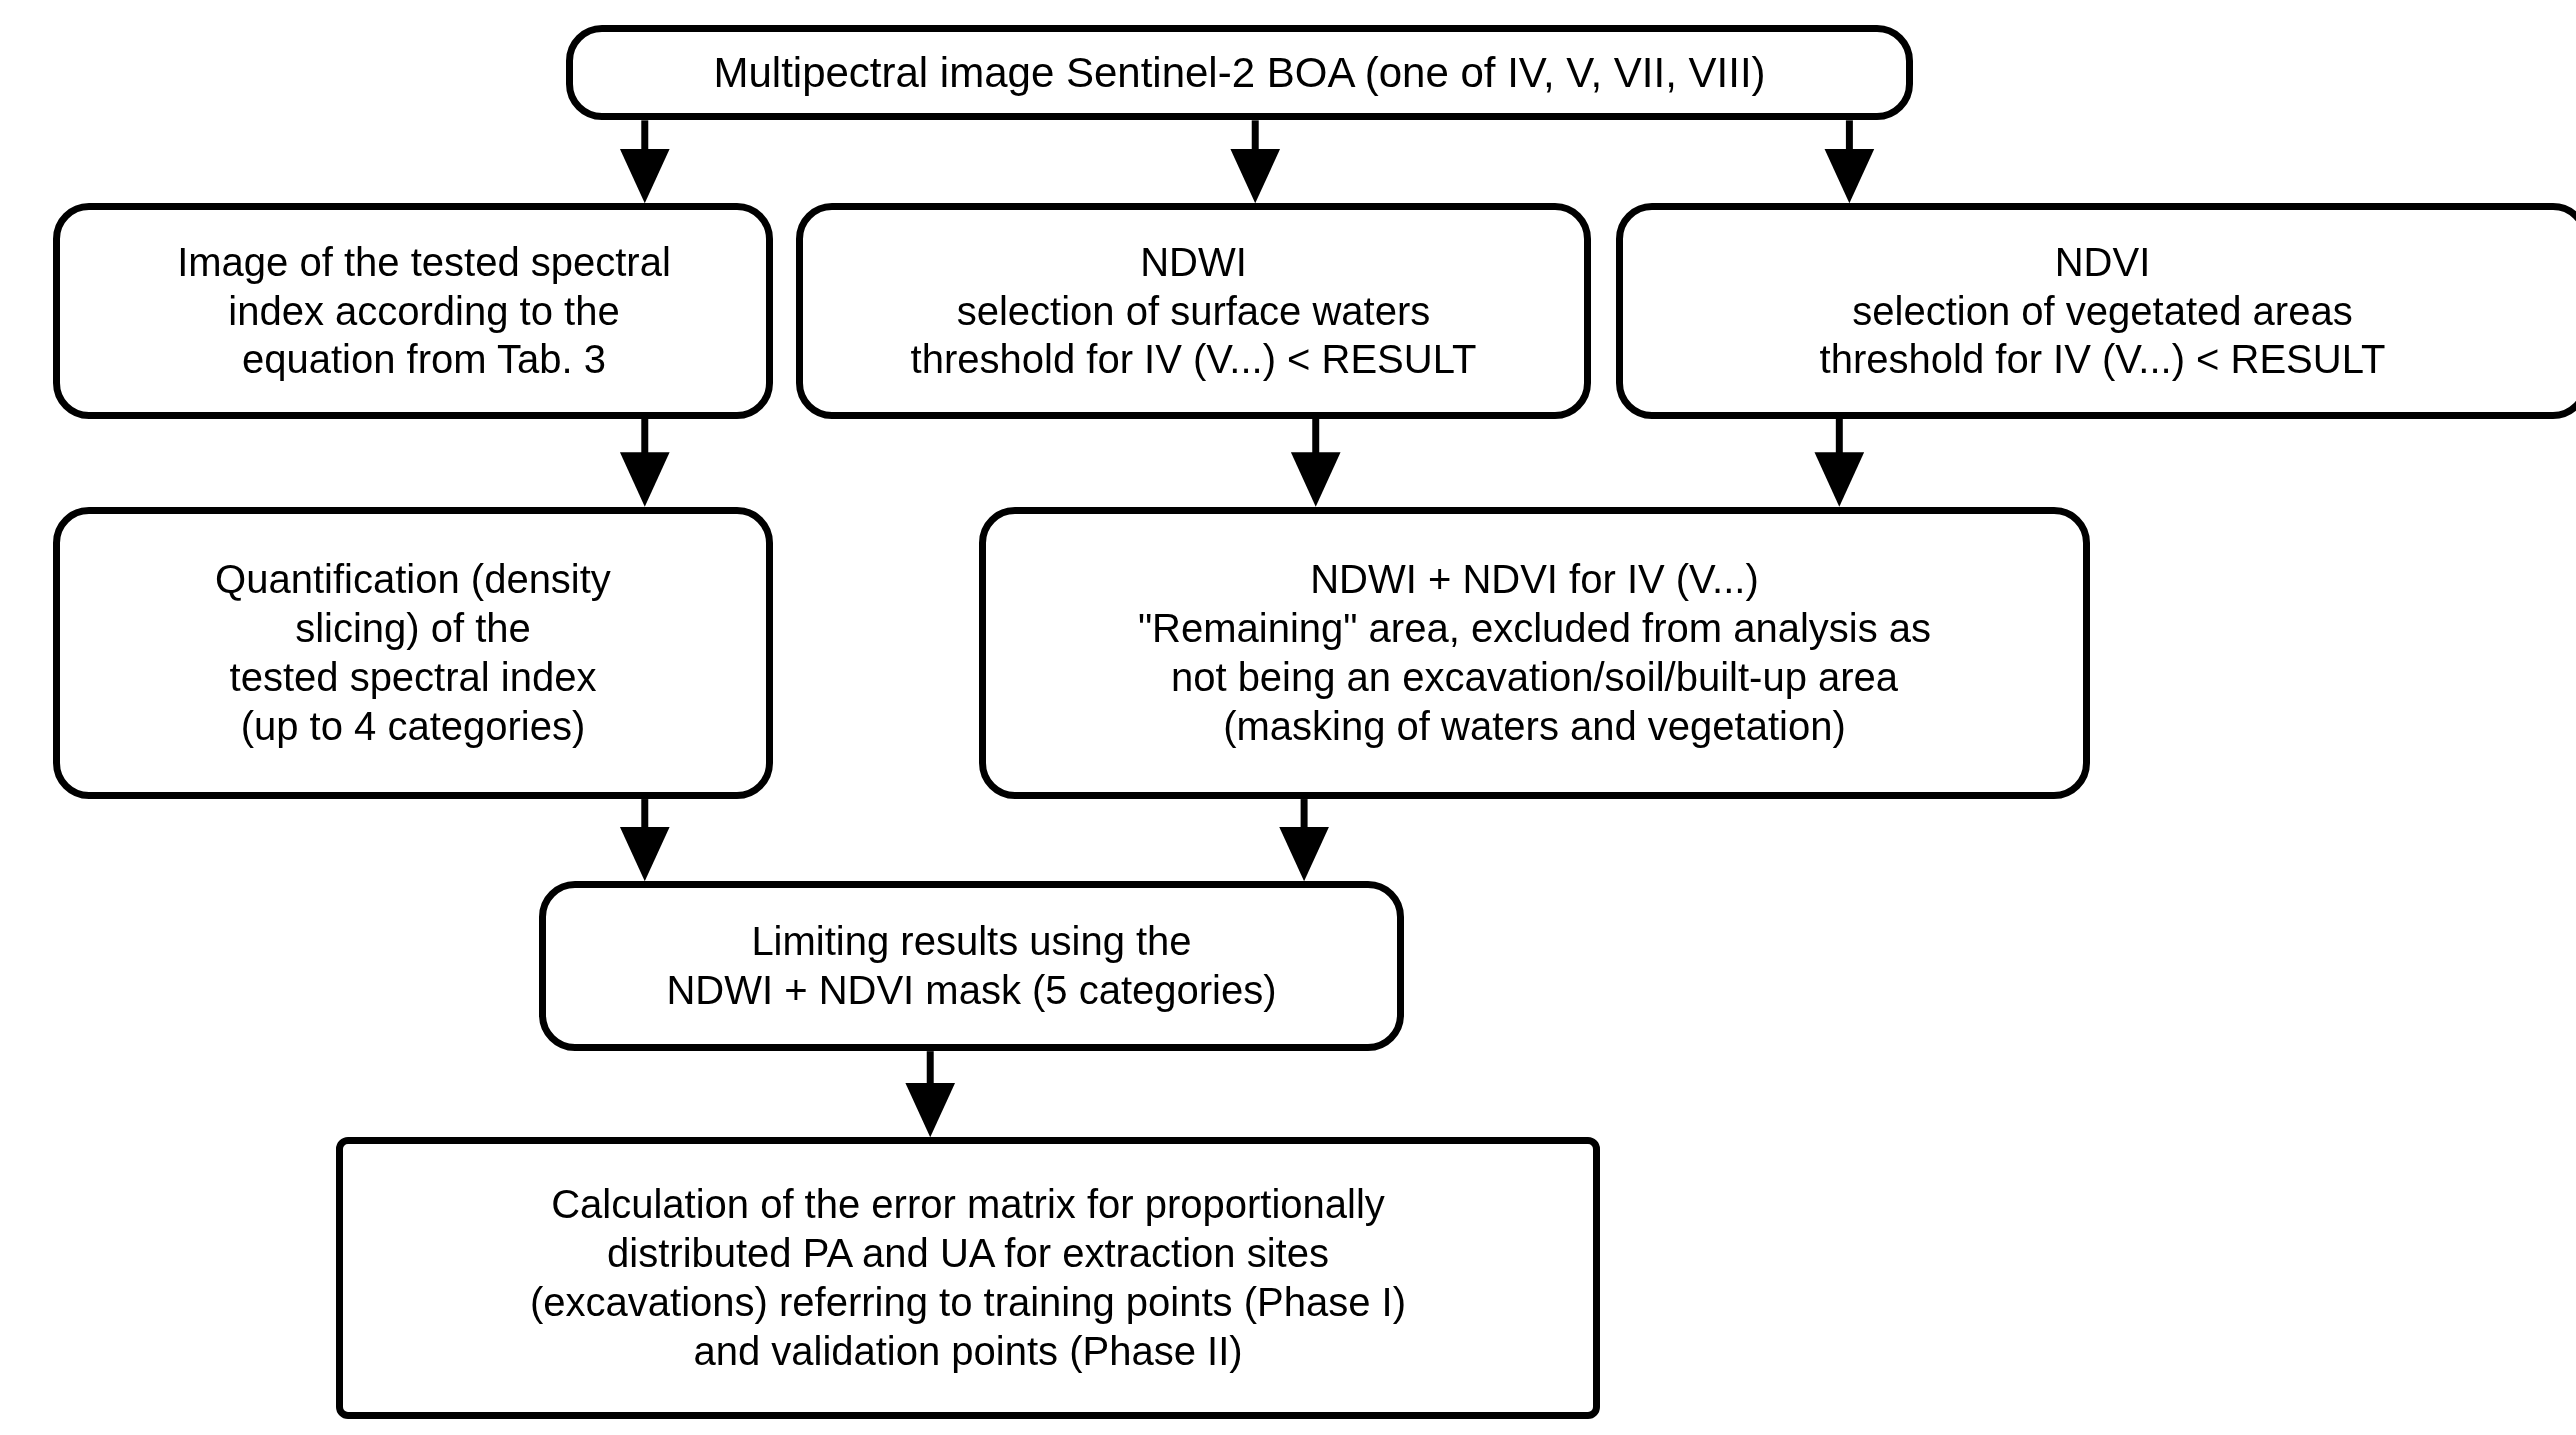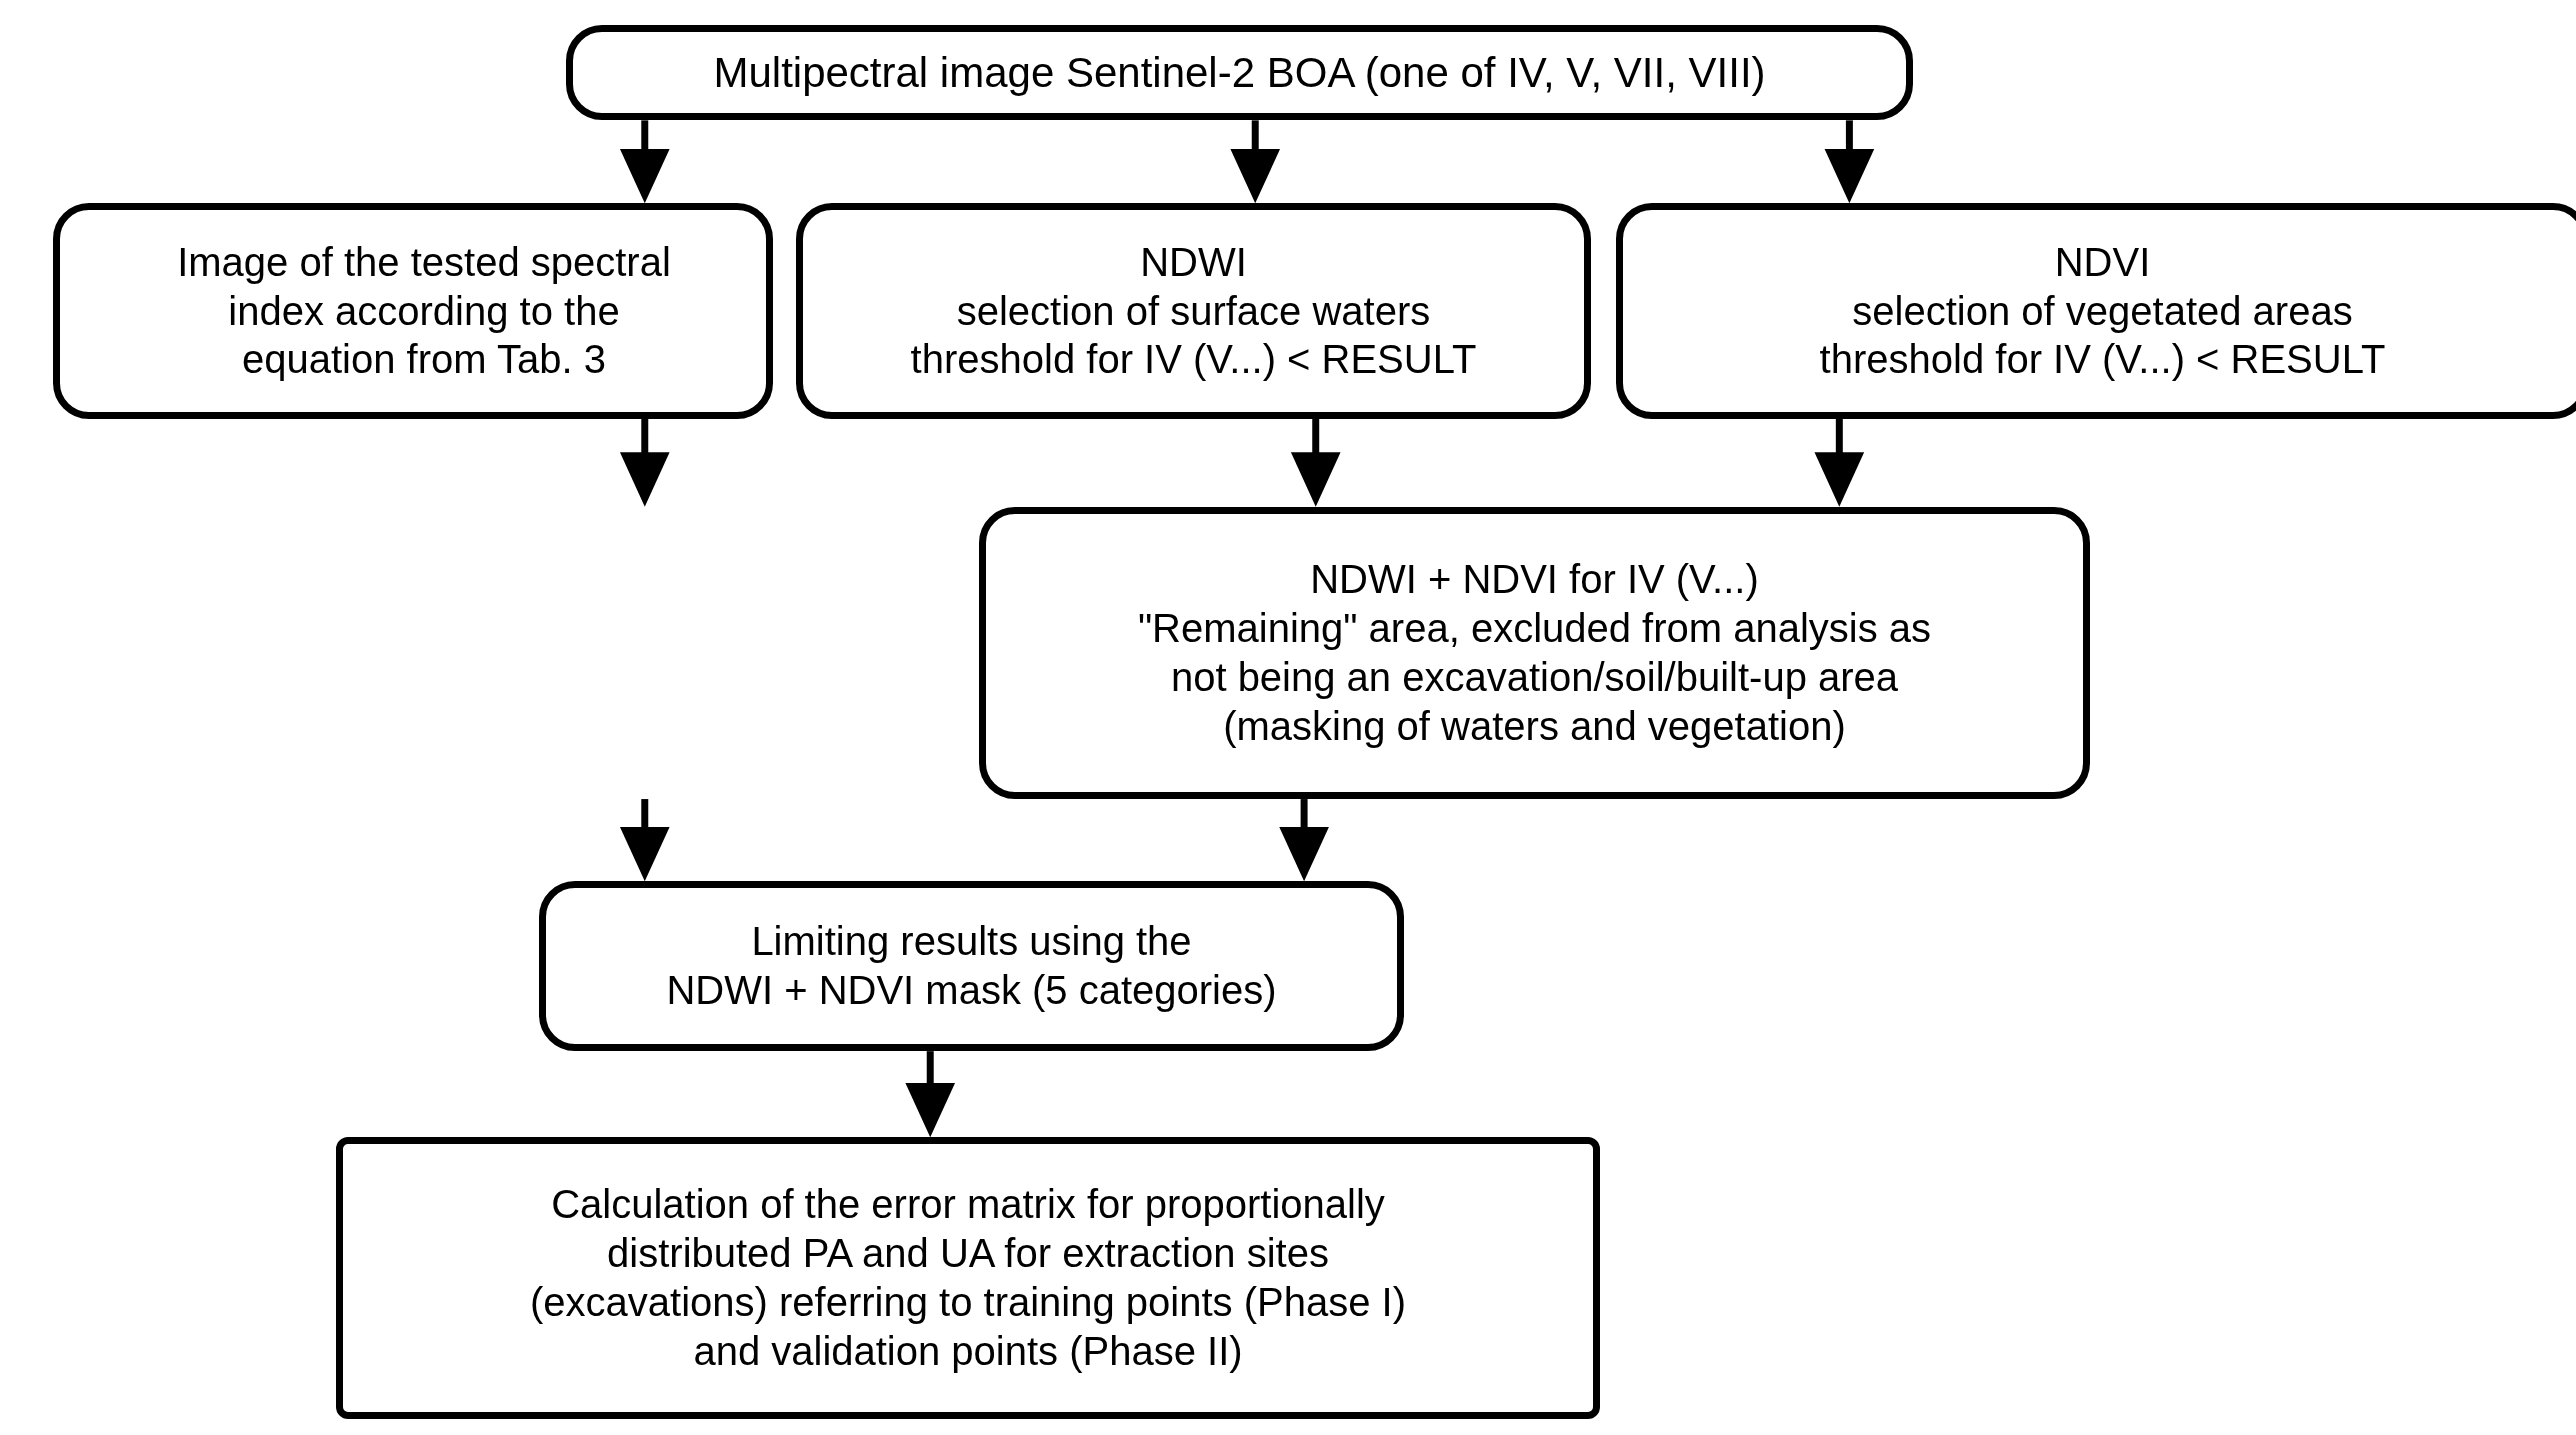--- a/index.html
+++ b/index.html
@@ -114,20 +114,24 @@
 equation from Tab. 3</div>
 
   <div class="node" style="left:764px; top:203px; width:795px; height:216px;">NDWI
 selection of surface waters
 threshold for IV (V...) &lt; RESULT</div>
 
   <div class="node" style="left:1584px; top:203px; width:973px; height:216px;">NDVI
 selection of vegetated areas
 threshold for IV (V...) &lt; RESULT</div>
 
+  <div class="node" style="left:21px; top:507px; width:720px; height:292px;">Quantification (density
+slicing) of the
+tested spectral index
+(up to 4 categories)</div>
 
   <div class="node" style="left:947px; top:507px; width:1111px; height:292px;">NDWI + NDVI for IV (V...)
 "Remaining" area, excluded from analysis as
 not being an excavation/soil/built-up area
 (masking of waters and vegetation)</div>
 
   <div class="node" style="left:507px; top:881px; width:865px; height:170px;">Limiting results using the
 NDWI + NDVI mask (5 categories)</div>
 
   <div class="node" style="left:304px; top:1137px; width:1264px; height:282px;border-radius:12px;">Calculation of the error matrix for proportionally

